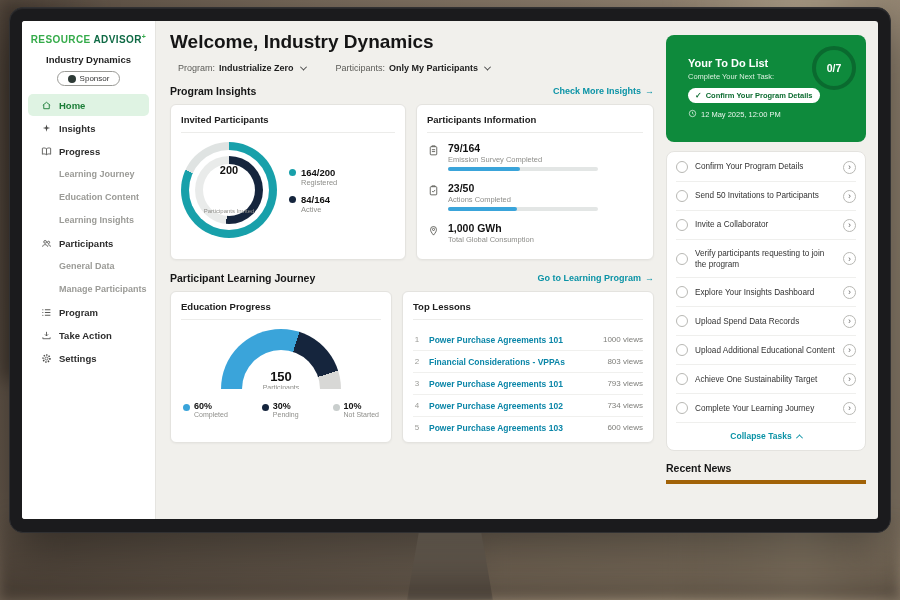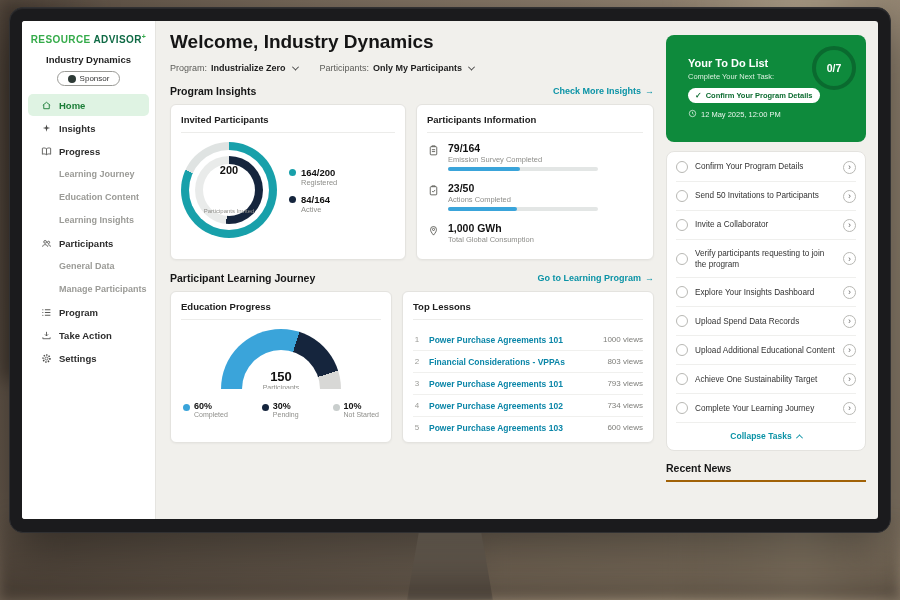--- a/index.html
+++ b/index.html
@@ -43,21 +43,21 @@
   .nav-item .nav-icon { width:11px; height:11px; display:flex; color:#4a4a48; }
   .nav-item svg { width:11px; height:11px; }
   .nav-item.active { background:#dff3e3; color:#1b7d37; }
   .nav-item.active .nav-icon { color:#1b7d37; }
   .nav-item.sub { padding-left:31px; color:#9b9b97; font-weight:bold; font-size:9px; }
 
   
   .main { flex:1; padding:4px 12px 0 14px; min-width:0; }
   .page-title { font-size:19px; font-weight:bold; color:#151515; margin:6px 0 10px; }
   .filters { display:flex; gap:22px; align-items:center; margin-bottom:12px; }
-  .filter { display:flex; align-items:center; gap:4px; font-size:9px; cursor:pointer; }
+  .filter { display:flex; align-items:center; gap:4px; font-size:9px; cursor:pointer;margin-left:8px; }
   .f-label { color:#5c5c58; }
   .f-value { font-weight:bold; color:#1d1d1d; }
   .chev { display:inline-block; width:5px; height:5px; border-right:1.4px solid #444;
           border-bottom:1.4px solid #444; transform:rotate(45deg) translate(-1px,-1px); margin-left:3px; }
   .sec-row { display:flex; justify-content:space-between; align-items:center; margin:4px 0 7px; }
   .sec-title { font-size:10.5px; font-weight:bold; color:#161616; }
   .sec-link { font-size:9px; font-weight:bold; color:#0b93a6; text-decoration:none; cursor:pointer;
               display:flex; align-items:center; gap:4px; }
   .cards-row { display:flex; gap:10px; margin-bottom:12px; }
   .card { background:#fff; border:1px solid #e4e3df; border-radius:6px; padding:9px 10px;
@@ -135,21 +135,21 @@
   .task-row { display:flex; align-items:center; gap:7px; padding:7.5px 0; border-bottom:1px solid #efefed; cursor:pointer; }
   .task-check { width:12px; height:12px; border:1px solid #b8b8b4; border-radius:50%; flex:none; }
   .task-label { flex:1; font-size:8.2px; color:#333; line-height:1.35; }
   .task-chev { width:13px; height:13px; border:1px solid #b8b8b4; border-radius:50%; flex:none;
                display:flex; align-items:center; justify-content:center; font-size:9px; color:#666; }
   .collapse { display:flex; align-items:center; justify-content:center; gap:5px; padding:8px 0 7px;
               font-size:8.5px; font-weight:bold; color:#0b93a6; cursor:pointer; }
   .chev-up { display:inline-block; width:5px; height:5px; border-right:1.4px solid #0b93a6;
              border-bottom:1.4px solid #0b93a6; transform:rotate(-135deg) translate(-1px,-1px); }
   .recent-news { font-size:10.5px; font-weight:bold; color:#161616; margin-top:11px;
-                 padding-bottom:6px; border-bottom:2px solid #a16207; }
+                 padding-bottom:6px; border-bottom:4px solid #a16207; }
 </style>
 </head>
 <body>
 
 <div class="bg-blob b1"></div>
 <div class="bg-blob b3"></div>
 <div class="bg-blob b4"></div>
 <div class="stand"></div>
 <div class="bg-blob b2"></div>
 

